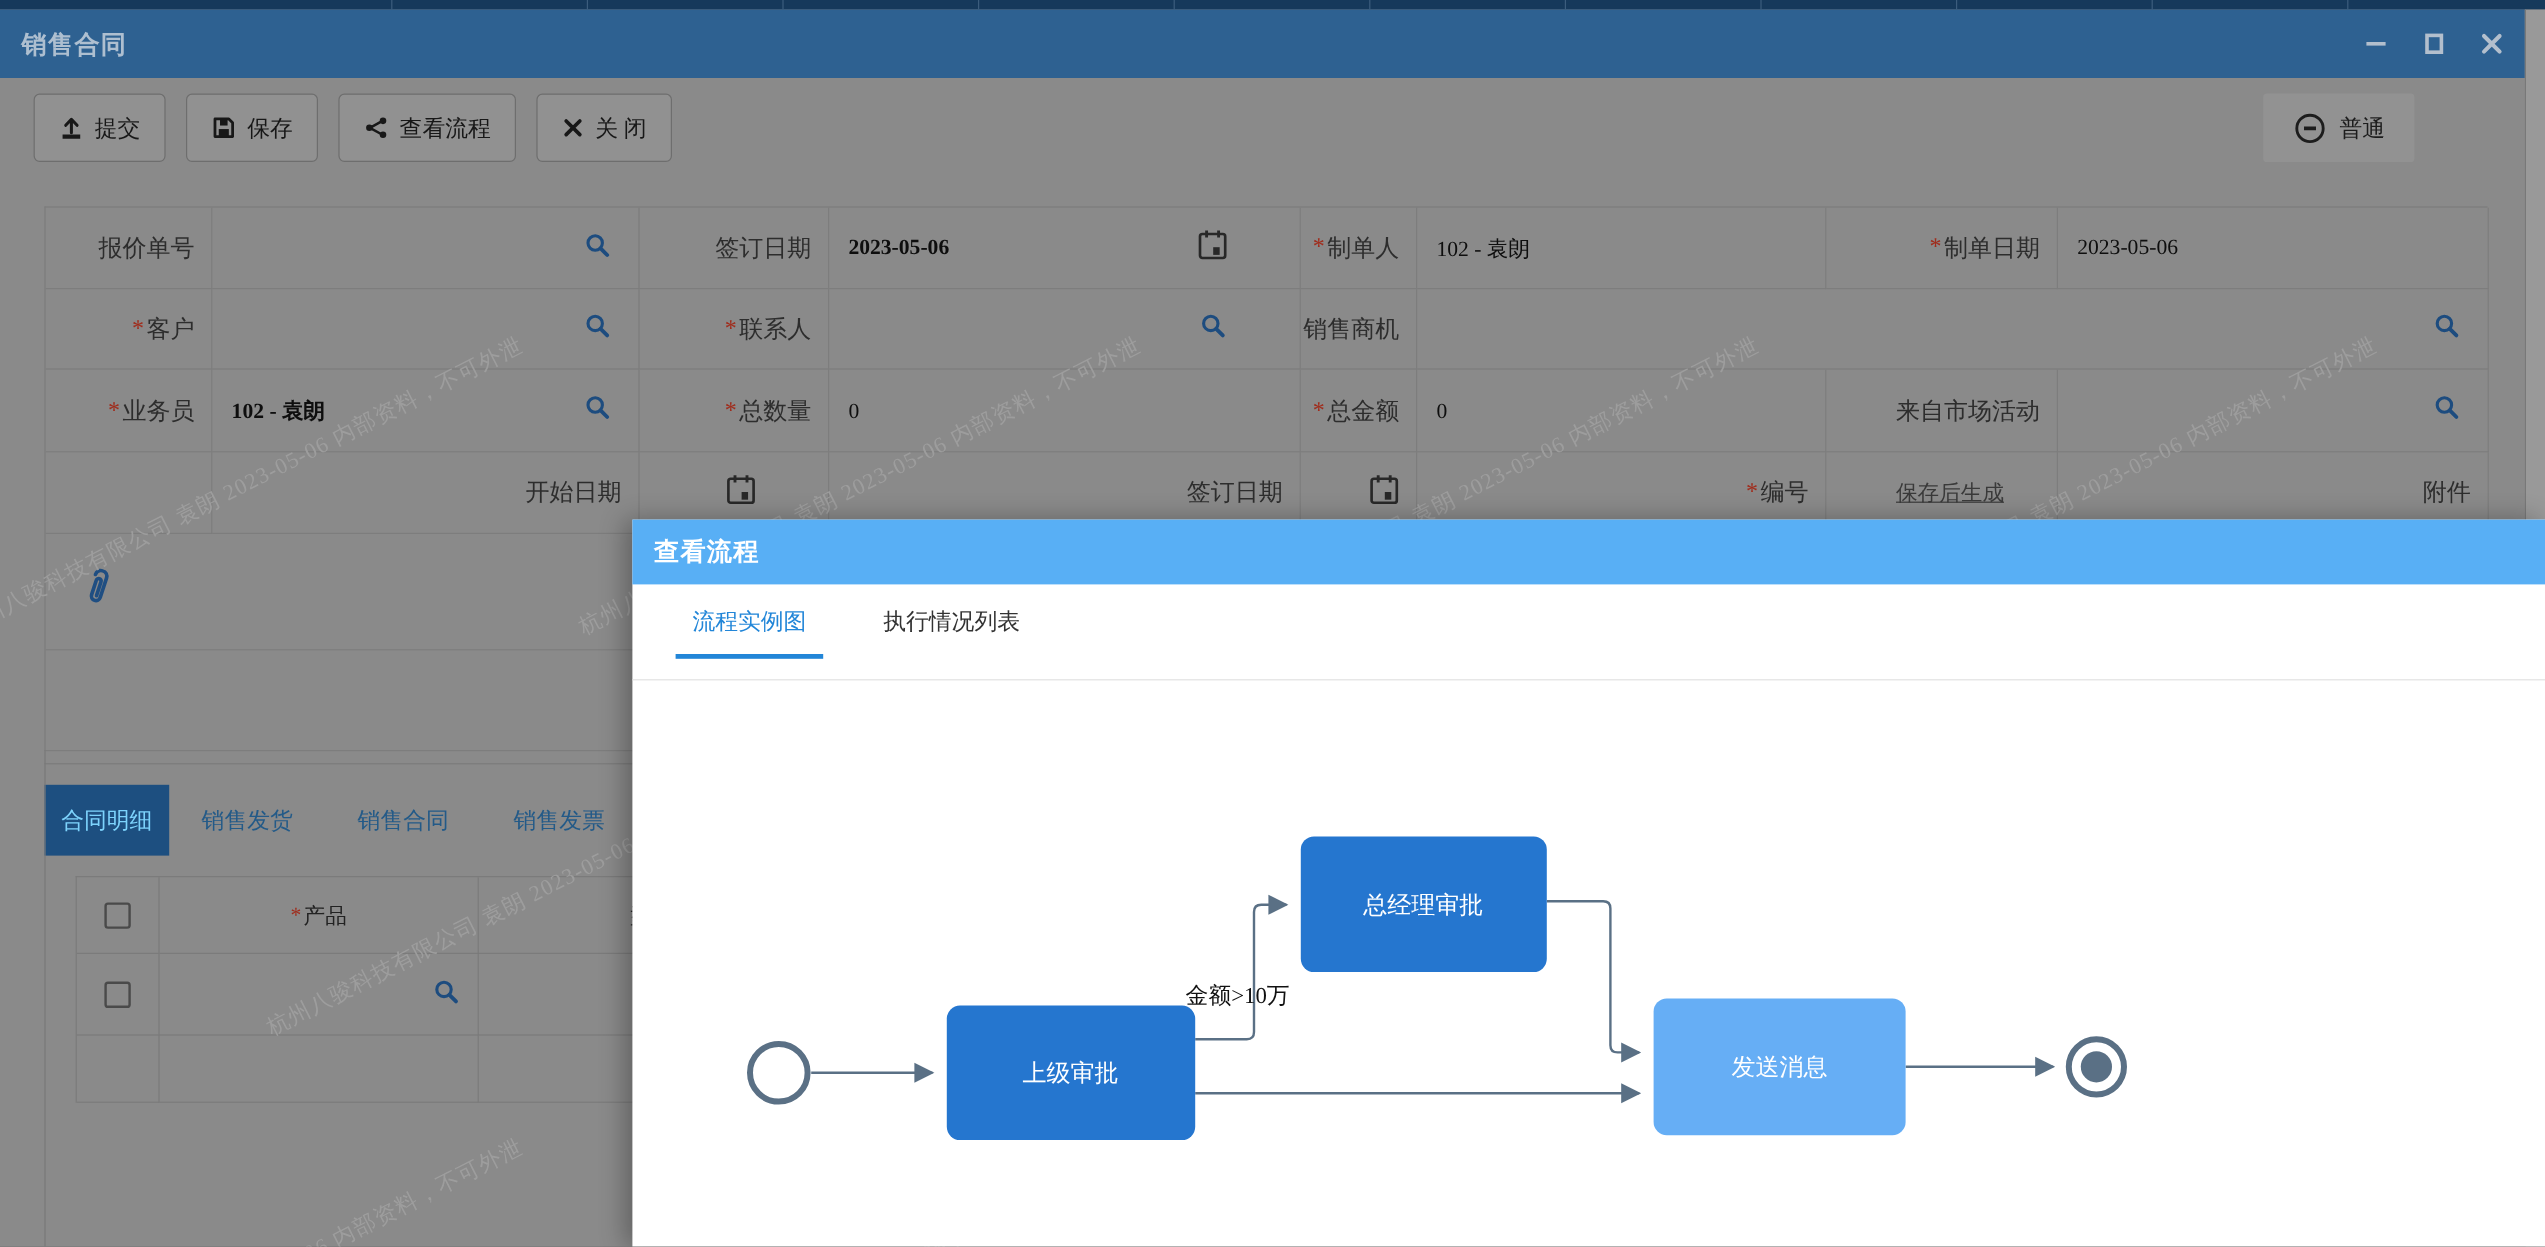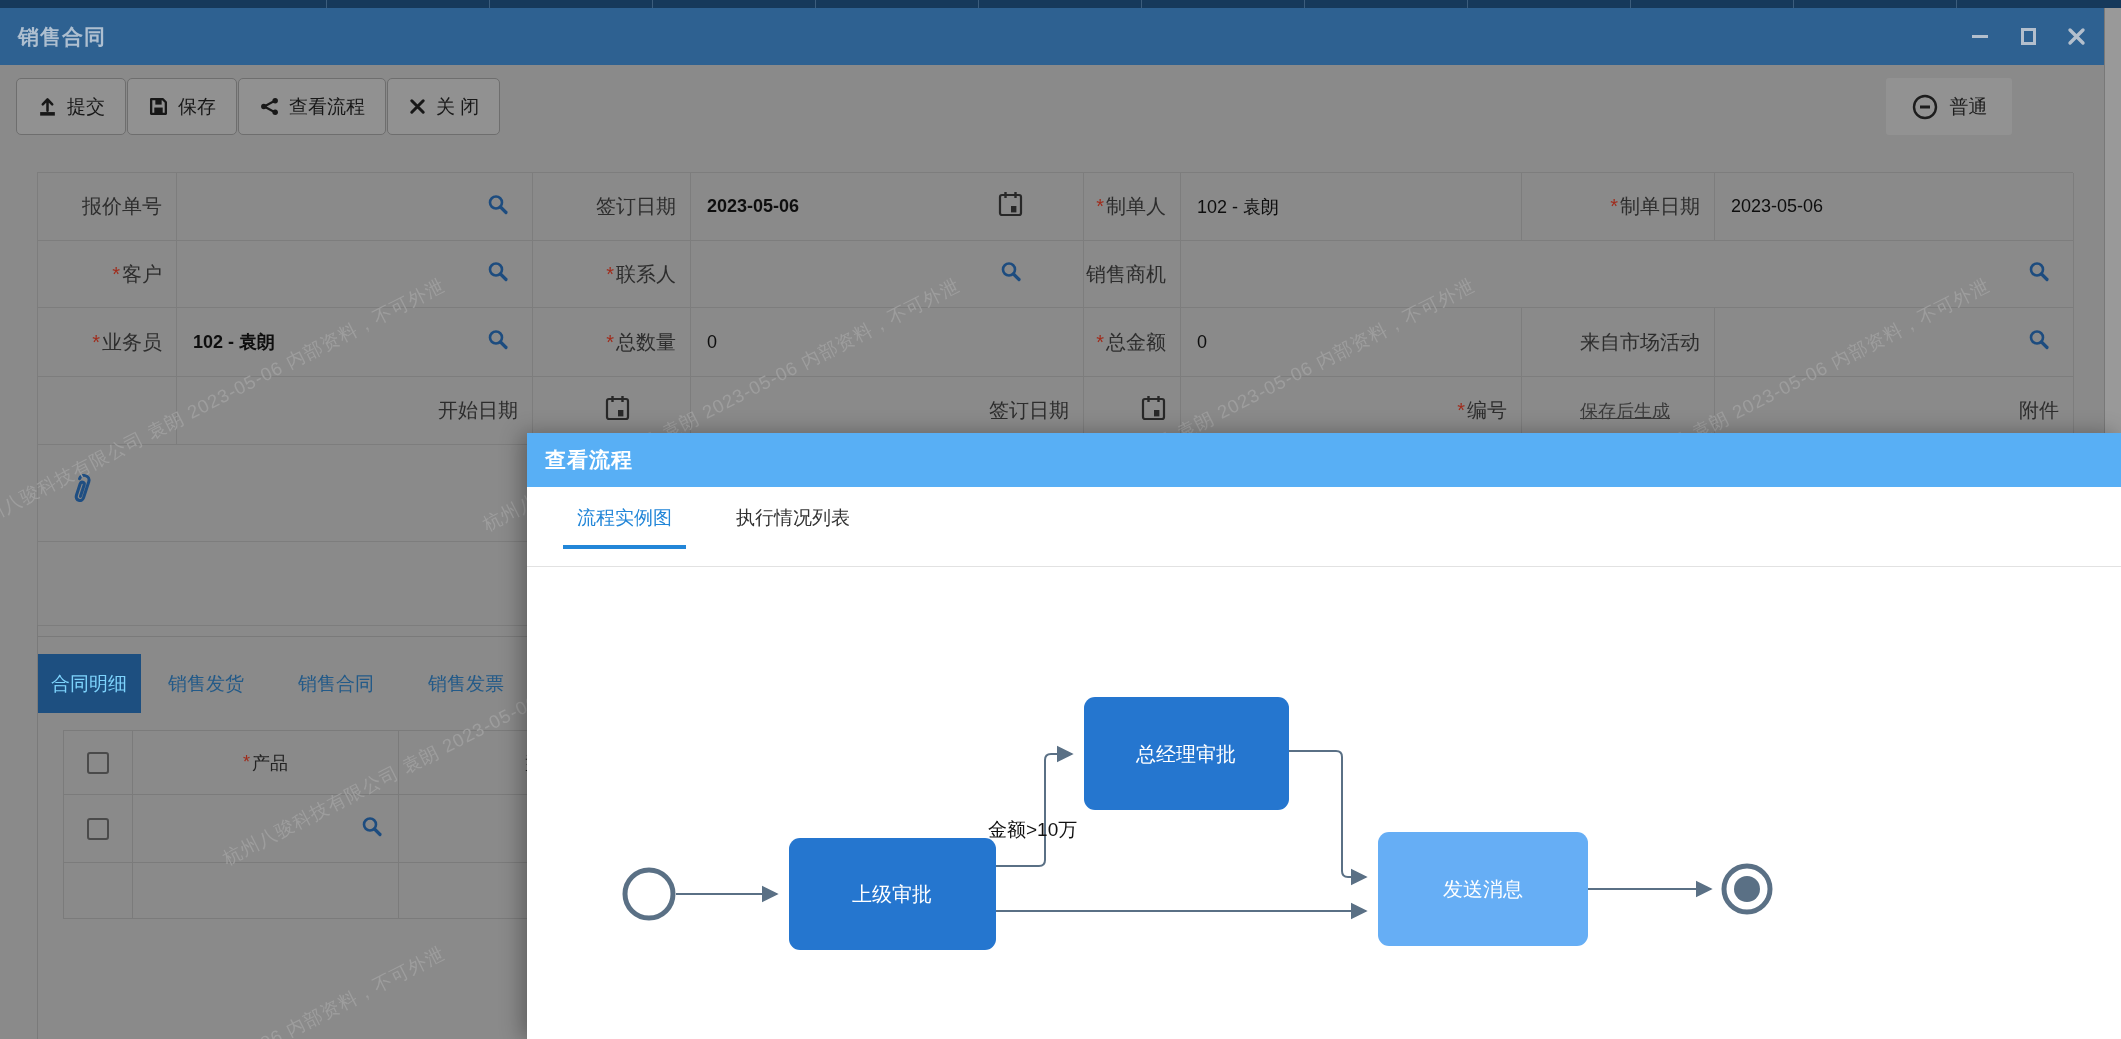--- a/index.html
+++ b/index.html
@@ -1,33 +1,33 @@
 <!DOCTYPE html>
 <html><head>
 <meta charset="utf-8">
 <style>
   * { margin:0; padding:0; box-sizing:border-box; }
   html,body { background:#6f6f6f; }
   body { font-family:"Liberation Sans","DejaVu Sans",sans-serif; }
-  .screen { position:relative; width:2121px; height:1039px; overflow:hidden; background:#8a8a8a; }
+  .screen { position:relative; width:2121px; height:1039px; overflow:hidden; background:#8a8a8a;font-family:Liberation Serif, serif; }
 
   
   .topstrip { position:absolute; left:0; top:0; width:2121px; height:8px; background:#16395b; z-index:3; }
   .topstrip i { position:absolute; top:0; width:1px; height:8px; background:#3c5d7d; }
 
   
   .titlebar { position:absolute; left:0; top:8px; width:2105px; height:57px; background:#2e6191; display:flex; align-items:center; z-index:3; }
   .titlebar .title { color:#aebfd0; font-size:21px; font-weight:600; margin-left:18px; letter-spacing:1px; }
   .winctrls { position:absolute; right:18px; top:0; height:57px; display:flex; align-items:center; gap:26px; }
   .wbtn { width:22px; height:22px; display:flex; align-items:center; justify-content:center; cursor:pointer; }
   .min-bar { width:16px; height:0; border-top:3px solid #b3bfcd; }
   .max-box { width:15px; height:17px; border:3px solid #b3bfcd; }
 
   
-  .toolbar { position:absolute; left:16px; top:78px; display:flex; gap:1px; z-index:3; }
+  .toolbar { position:absolute; left:28px; top:78px; display:flex; gap:17px; z-index:3; }
   .tbtn { height:57px; padding:0 20px; background:#919191; border:1px solid #6e6e6e; border-radius:5px; display:flex; align-items:center; gap:9px; font-size:19px; color:#181818; cursor:pointer; }
   .tbtn svg { display:block; }
   .priority { position:absolute; left:1886px; top:78px; width:126px; height:57px; background:rgba(255,255,255,0.07); border-radius:3px; display:flex; align-items:center; justify-content:center; gap:11px; font-size:19px; color:#1d1d1d; z-index:3; }
 
   
   .form { position:absolute; left:37px; top:172px; width:2036px; display:grid;
           grid-template-columns:139px 356px 158px 393px 97px 341px 193px 359px;
           grid-template-rows:68px 67px 69px 68px 97px 84px;
           border-top:1px solid #7d7d7d; border-left:1px solid #7d7d7d; z-index:2; }
   .cell { border-right:1px solid #7d7d7d; border-bottom:1px solid #7d7d7d; position:relative; display:flex; align-items:center; }

